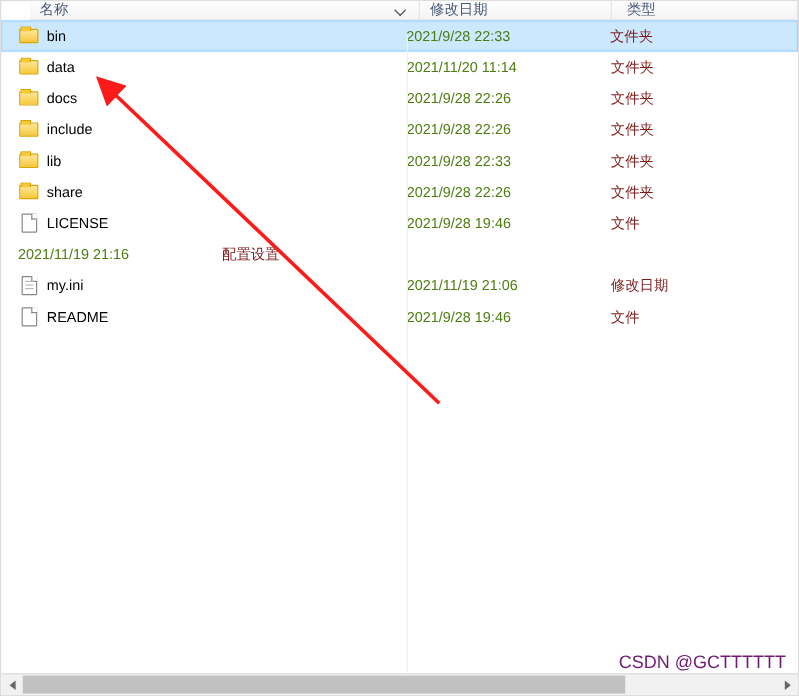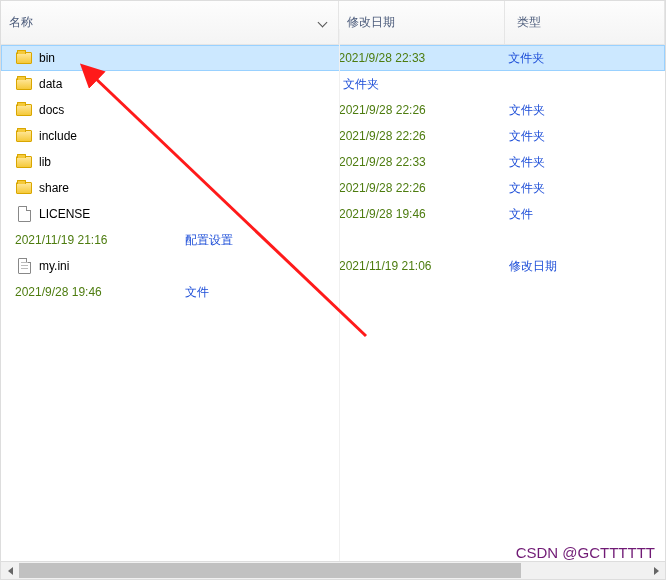--- a/index.html
+++ b/index.html
@@ -10,23 +10,24 @@
       width: 666px;
       height: 580px;
       overflow: hidden;
       position: relative;
       border: 1px solid #ddd;
     }
     .header-row {
       display: flex;
       background: linear-gradient(#fdfdfd, #f4f4f4);
       border-bottom: 1px solid #e5e5e5;
-      height: 44px;
+      height: 16px;
       align-items: center;
       color: #4a5a7a;
+      margin-left: 24px;
     }
     .header-cell {
       padding: 0 8px;
       border-right: 1px solid #e5e5e5;
       display: flex;
       align-items: center;
       height: 100%;
     }
     .col-name { width: 338px; justify-content: space-between; }
     .col-date { width: 166px; text-align: center; }
@@ -44,21 +45,21 @@
     }
     .row {
       display: flex;
       height: 26px;
       align-items: center;
       padding-left: 14px;
     }
     .row.selected { background: #cce8ff; border: 1px solid #99d1ff; padding-left: 13px; height: 26px;}
     .cell-name { width: 324px; display: flex; align-items: center; gap: 6px; color: #000;}
     .cell-date { width: 166px; color: #4d7c0f; }
-    .cell-type { width: 160px; color: #1d4ed8; padding-left: 4px;}
+    .cell-type { width: 160px; color: #7f1d1d; padding-left: 4px;}
     .icon { width: 18px; height: 18px; display: flex; align-items: center; justify-content: center;}
     
     .folder-icon {
       width: 16px; height: 12px;
       background: linear-gradient(#ffe79b, #f5c93a);
       border-radius: 1px 1px 1px 1px;
       position: relative;
       border: 0.5px solid #d9a600;
     }
     .folder-icon::before {
@@ -143,20 +144,21 @@
       <div class="cell-date">2021/9/28 22:33</div>
       <div class="cell-type">文件夹</div>
     </div>
     <div class="row">
       <div class="cell-name">
         <span class="icon">
           <span class="folder-icon"></span>
         </span>
         <span>data</span>
       </div>
+      <div class="cell-date">2021/11/20 11:14</div>
       <div class="cell-type">文件夹</div>
     </div>
     <div class="row">
       <div class="cell-name">
         <span class="icon">
           <span class="folder-icon"></span>
         </span>
         <span>docs</span>
       </div>
       <div class="cell-date">2021/9/28 22:26</div>
@@ -210,20 +212,26 @@
       <div class="cell-name">
         <span class="icon">
           <span class="doc-icon lines"></span>
         </span>
         <span>my.ini</span>
       </div>
       <div class="cell-date">2021/11/19 21:06</div>
       <div class="cell-type">修改日期</div>
     </div>
     <div class="row">
+      <div class="cell-name">
+        <span class="icon">
+          <span class="doc-icon"></span>
+        </span>
+        <span>README</span>
+      </div>
       <div class="cell-date">2021/9/28 19:46</div>
       <div class="cell-type">文件</div>
     </div>
   </div>
 
 <div class="divider-v"></div>
 
 <svg class="annotation-arrow" width="666" height="560">
   <defs>
     <marker id="arrowhead" markerWidth="8" markerHeight="8" refX="2" refY="4" orient="auto">

